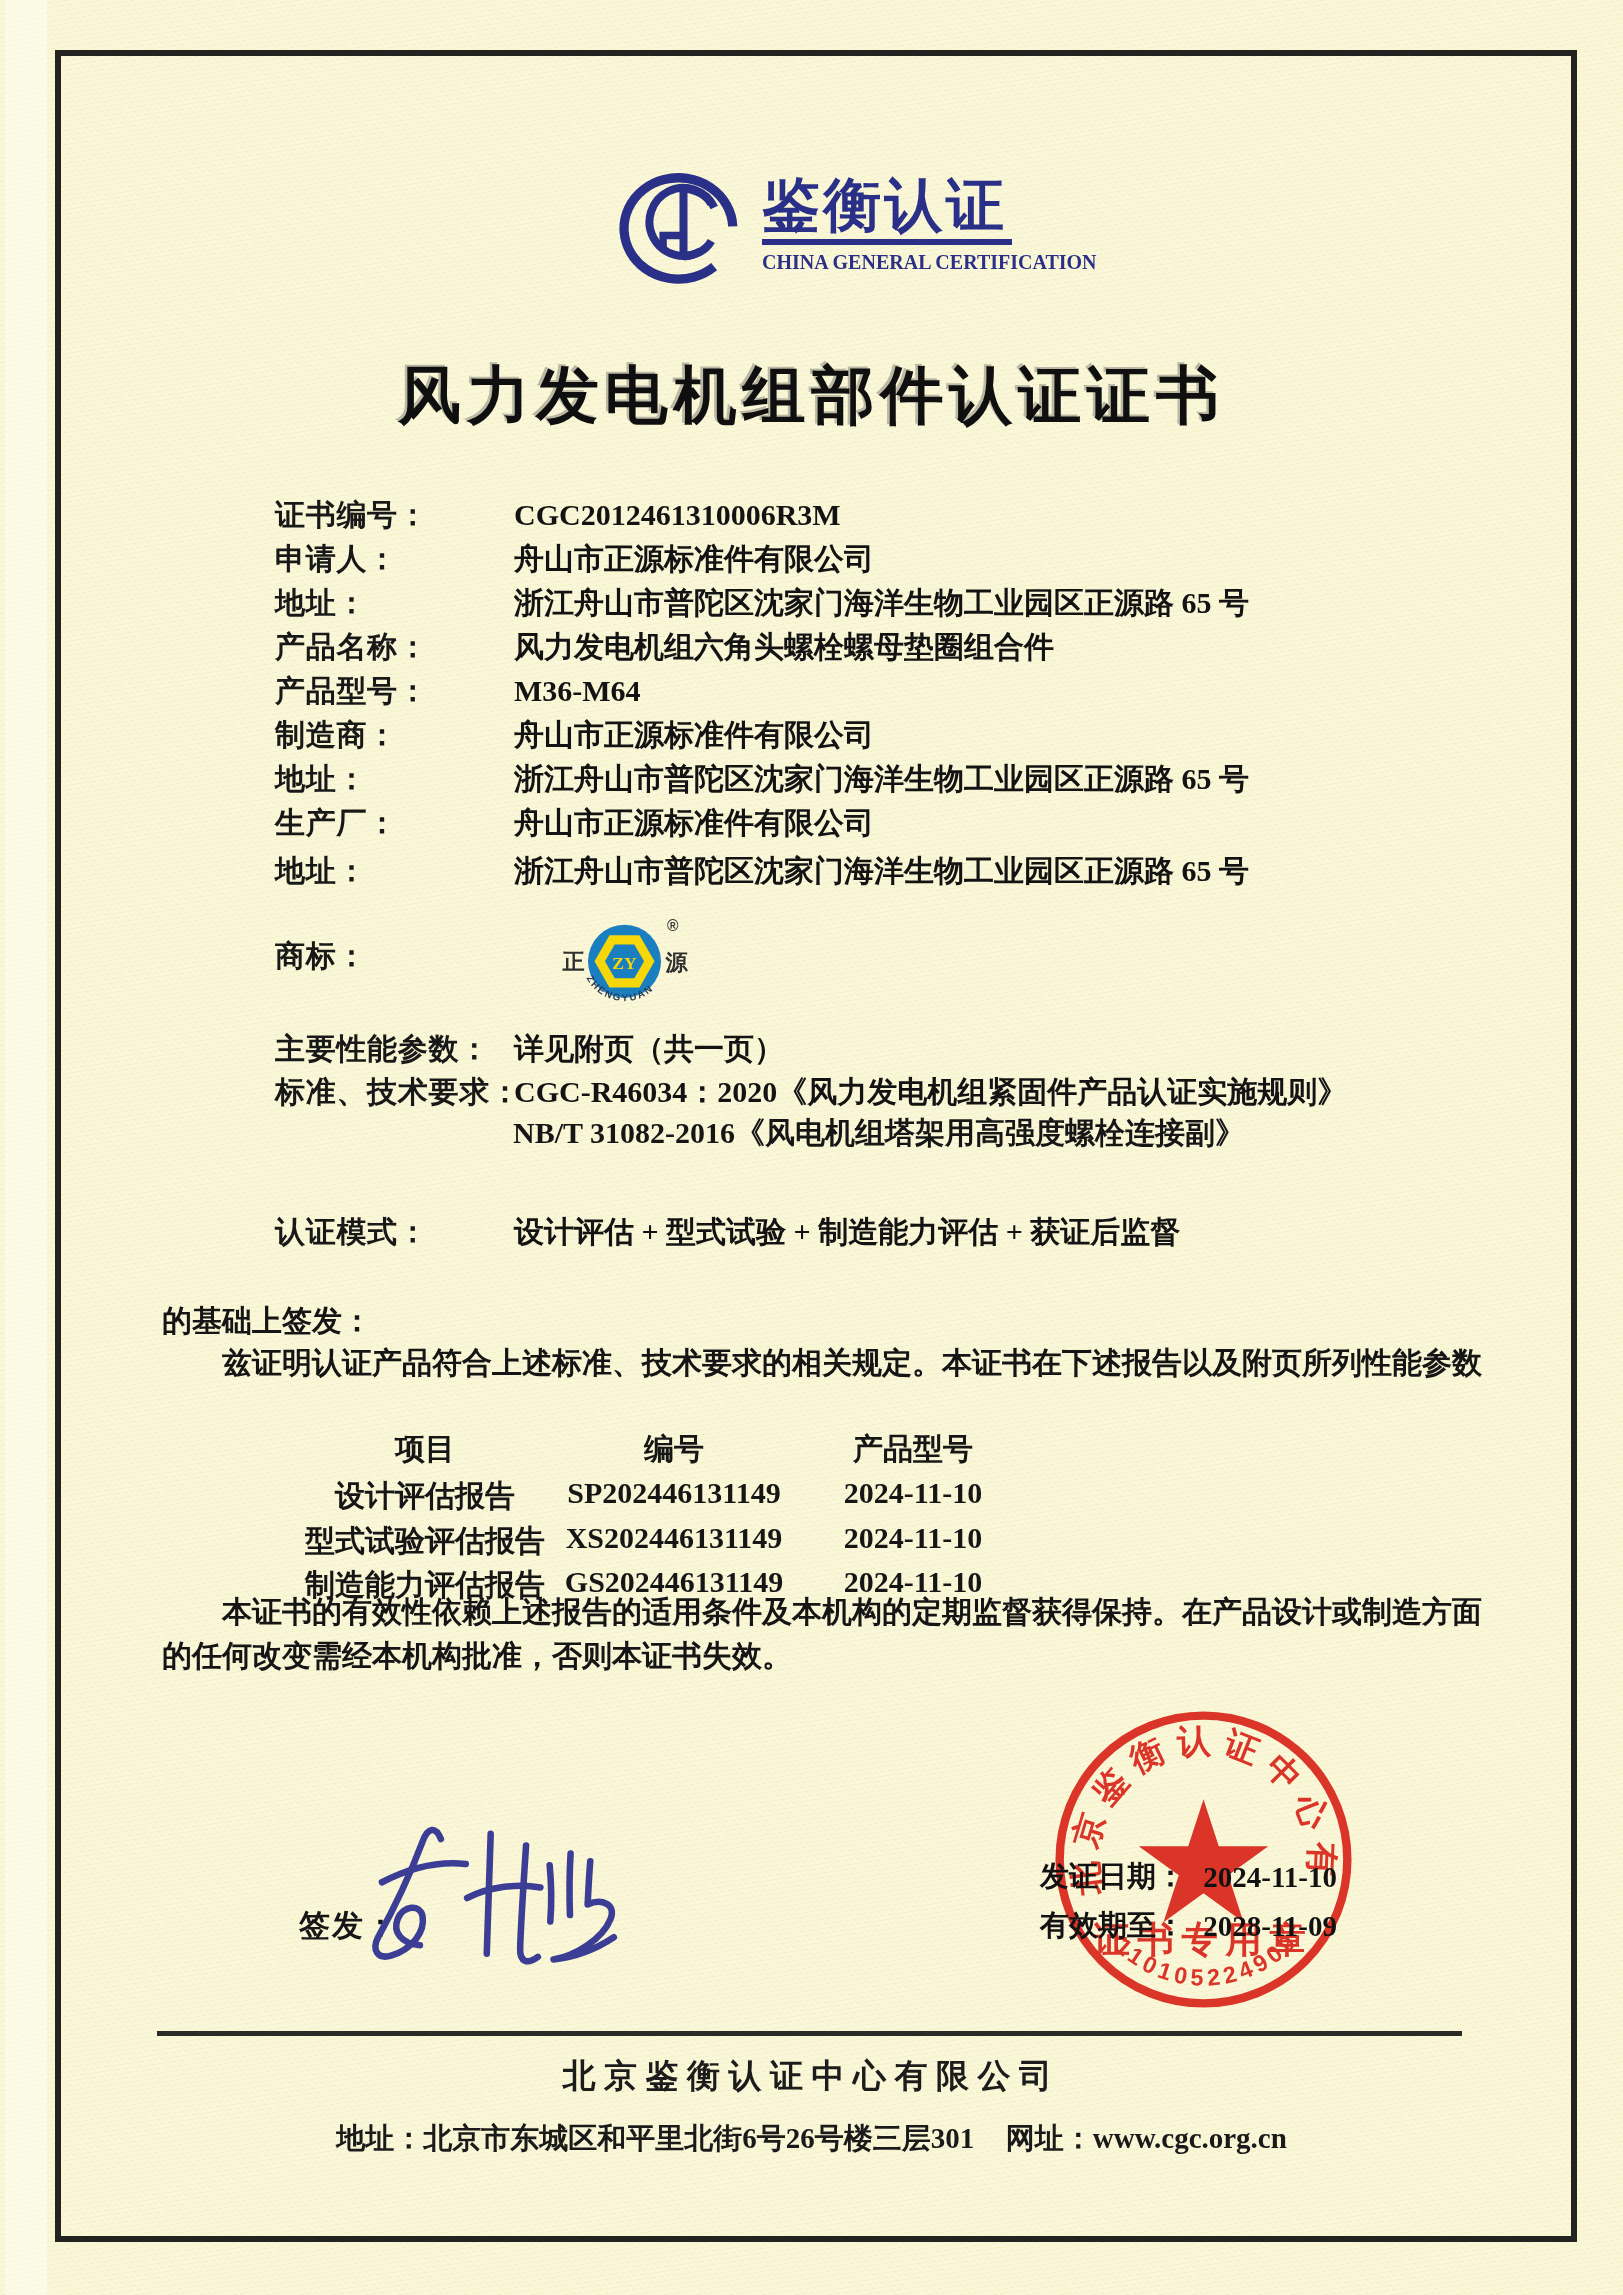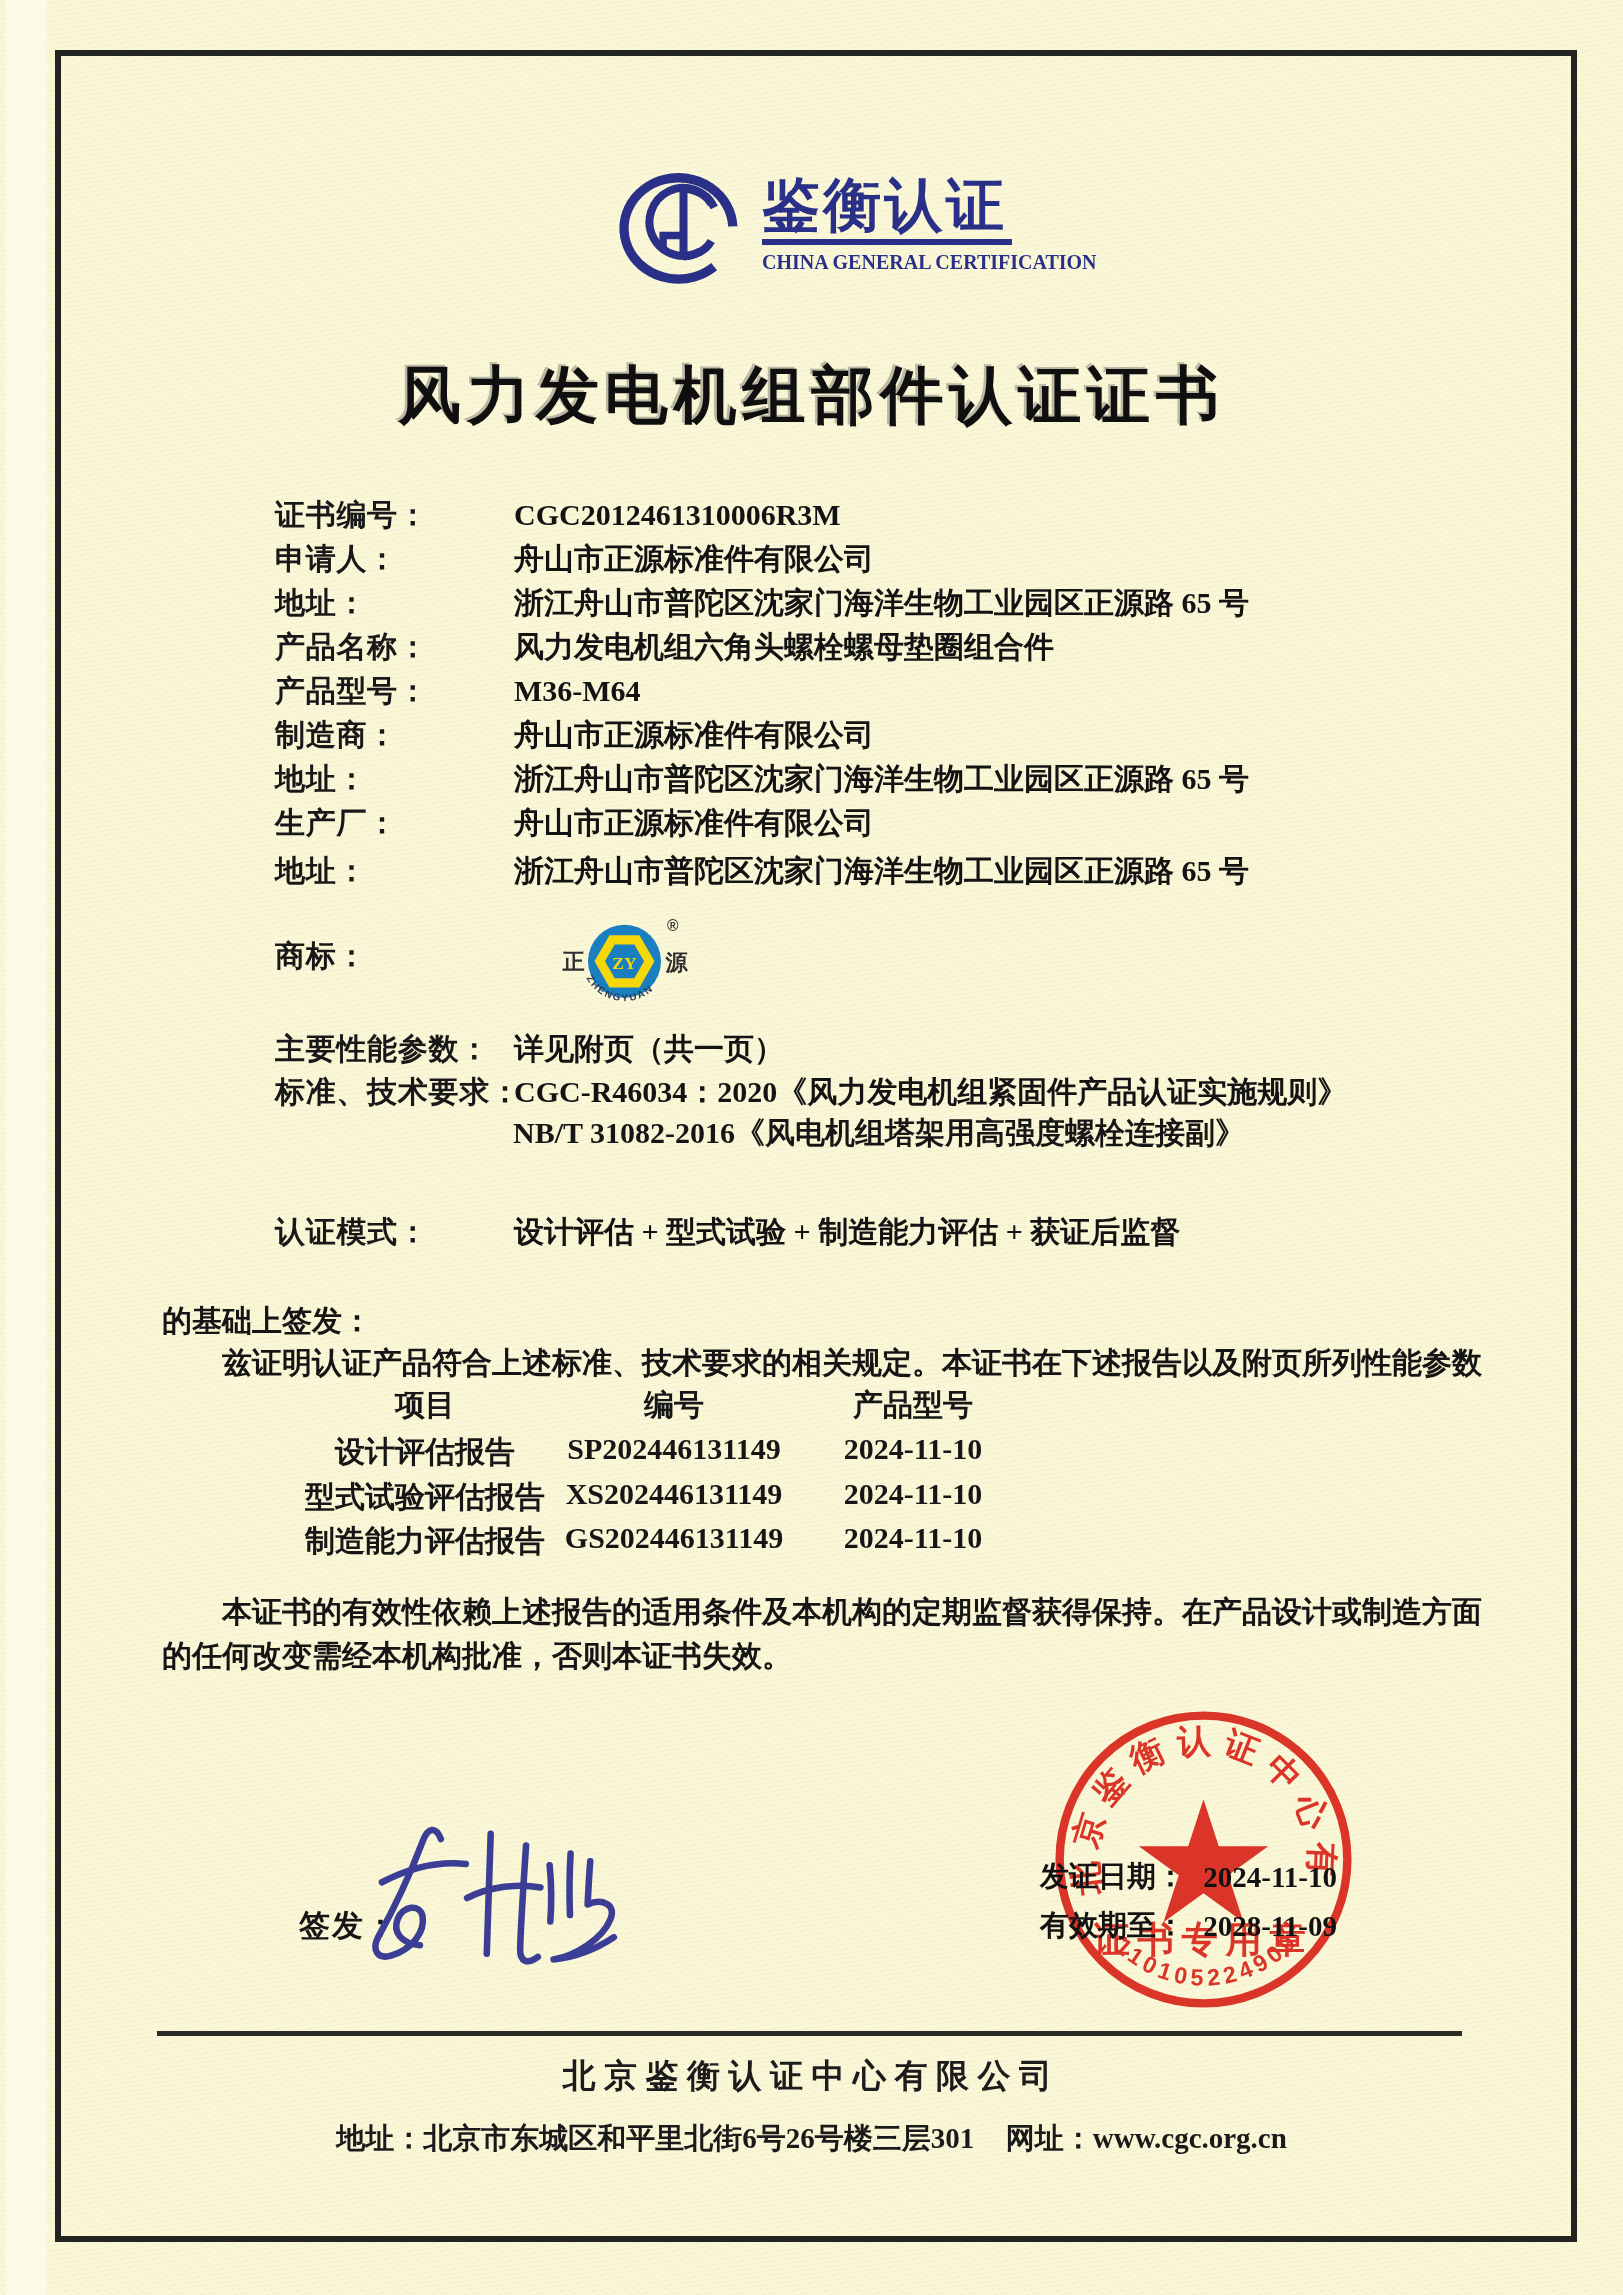--- a/index.html
+++ b/index.html
@@ -41,21 +41,21 @@
   .para{position:absolute;left:162px;width:1305px;
     font-family:"Liberation Serif","DejaVu Serif",serif;
     font-size:30px;font-weight:bold;color:#151515;}
   .para .ln{white-space:nowrap;}
   .ind{text-indent:60px;}
   .st{line-height:42px;}
   .vl{line-height:44px;}
   
   .tcell{position:absolute;width:262px;text-align:center;
     font-family:"Liberation Serif","DejaVu Serif",serif;
-    font-size:30px;font-weight:bold;white-space:nowrap;}
+    font-size:30px;font-weight:bold;white-space:nowrap;margin-top:44px;}
   
   .sign-label{position:absolute;left:288px;top:1905px;font-size:31px;font-weight:bold;letter-spacing:2px;margin-left:11px;}
   .sig{position:absolute;left:361px;top:1818px;width:262px;height:177px;}
   
   .seal{position:absolute;left:1048px;top:1704px;width:311px;height:311px;opacity:0.93;}
   .dateline{position:absolute;left:1040px;height:42px;display:flex;align-items:center;white-space:nowrap;z-index:5;}
   .dateline .dl{font-family:"Liberation Serif","DejaVu Serif",serif;font-size:29px;font-weight:bold;color:#121212;}
   .dateline .dv{font-family:"Liberation Serif","DejaVu Serif",serif;font-size:29px;font-weight:bold;color:#121212;margin-left:18.3px;}
   
   .foot-line{position:absolute;left:157px;top:2031px;width:1305px;height:4.6px;background:#2b2b27;}

